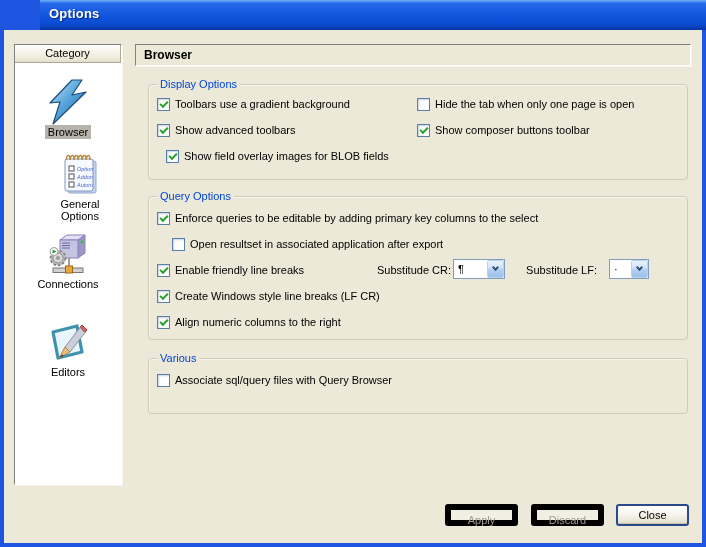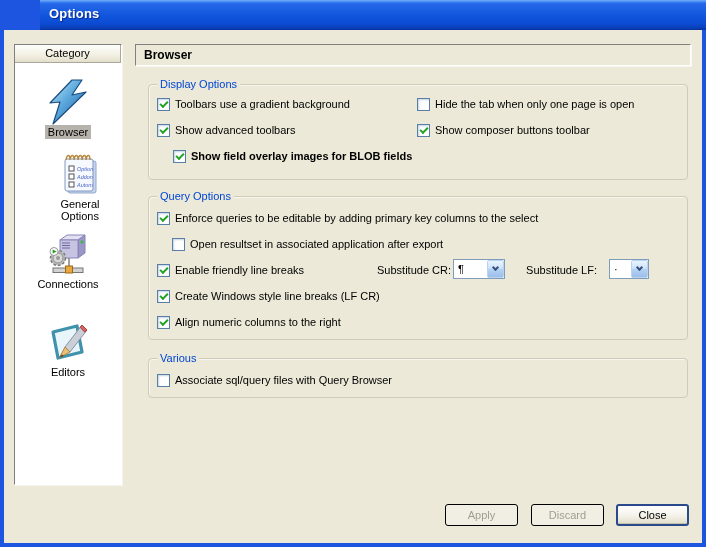--- a/index.html
+++ b/index.html
@@ -63,21 +63,21 @@
     background:linear-gradient(180deg,#E9F3FD 0%,#CFE3FA 45%,#B5D2F3 50%,#9CBEEA 100%);
     display:flex;align-items:center;justify-content:center;}
   .chev{width:5px;height:5px;border-right:2px solid #33527F;border-bottom:2px solid #33527F;
     transform:rotate(45deg);margin-top:-3px;}
   .inline-label{position:absolute;height:14px;line-height:14px;text-align:right;white-space:nowrap;}
 
   
   .btn{position:absolute;width:73px;height:22px;border-radius:3px;text-align:center;line-height:20px;cursor:default;}
   .btn.normal{border:2px solid #2A4A8C;background:linear-gradient(180deg,#FFFFFF 0%,#F4F2E8 55%,#E2DECC 100%);
     box-shadow:inset 0 -1px 0 #C8C2A8;line-height:18px;}
-  .btn.disabled{border:1px solid #000000;background:#F1EFE4;color:#A09D90;}
+  .btn.disabled{border:6px solid #000000;background:#F1EFE4;color:#A09D90;}
 </style>
 </head>
 <body>
 
 <div class="window">
 
   <div class="titlebar">
     <span class="title">Options</span>
     <div class="close-btn">
       <svg width="13" height="13" viewBox="0 0 13 13">
@@ -157,21 +157,21 @@
     <span class="gtitle">Display Options</span>
 
     <div class="cb-row" style="left:8px;top:12px;">
       <span class="xp-checkbox checked"></span>
       <span class="cb-label">Toolbars use a gradient background</span>
     </div>
     <div class="cb-row" style="left:8px;top:38px;">
       <span class="xp-checkbox checked"></span>
       <span class="cb-label">Show advanced toolbars</span>
     </div>
-    <div class="cb-row" style="left:24px;top:64px;font-weight:bold;">
+    <div class="cb-row" style="left:17px;top:64px;">
       <span class="xp-checkbox checked"></span>
       <span class="cb-label">Show field overlay images for BLOB fields</span>
     </div>
     <div class="cb-row" style="left:268px;top:12px;">
       <span class="xp-checkbox"></span>
       <span class="cb-label">Hide the tab when only one page is open</span>
     </div>
     <div class="cb-row" style="left:268px;top:38px;">
       <span class="xp-checkbox checked"></span>
       <span class="cb-label">Show composer buttons toolbar</span>
@@ -213,21 +213,21 @@
     <div class="cb-row" style="left:8px;top:92px;">
       <span class="xp-checkbox checked"></span>
       <span class="cb-label">Create Windows style line breaks (LF CR)</span>
     </div>
     <div class="cb-row" style="left:8px;top:118px;">
       <span class="xp-checkbox checked"></span>
       <span class="cb-label">Align numeric columns to the right</span>
     </div>
   </div>
 
-  <div class="groupbox" style="top:358px;height:40px;">
+  <div class="groupbox" style="top:358px;height:56px;">
     <span class="gtitle">Various</span>
     <div class="cb-row" style="left:8px;top:14px;">
       <span class="xp-checkbox"></span>
       <span class="cb-label">Associate sql/query files with Query Browser</span>
     </div>
   </div>
 
   <div class="btn disabled" style="left:445px;top:504px;">Apply</div>
   <div class="btn disabled" style="left:531px;top:504px;">Discard</div>
   <div class="btn normal" style="left:616px;top:504px;">Close</div>

